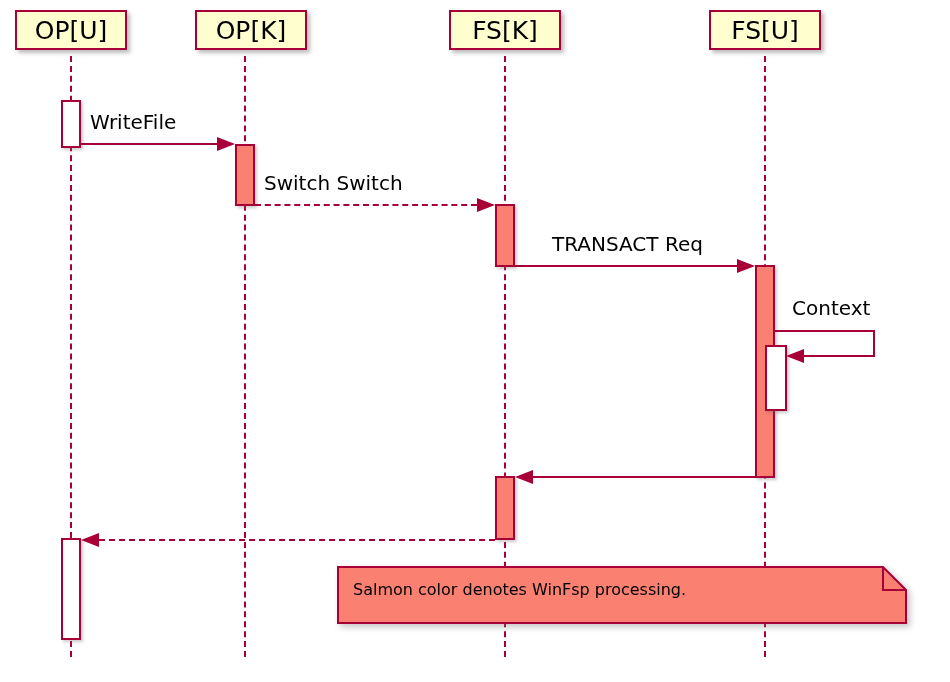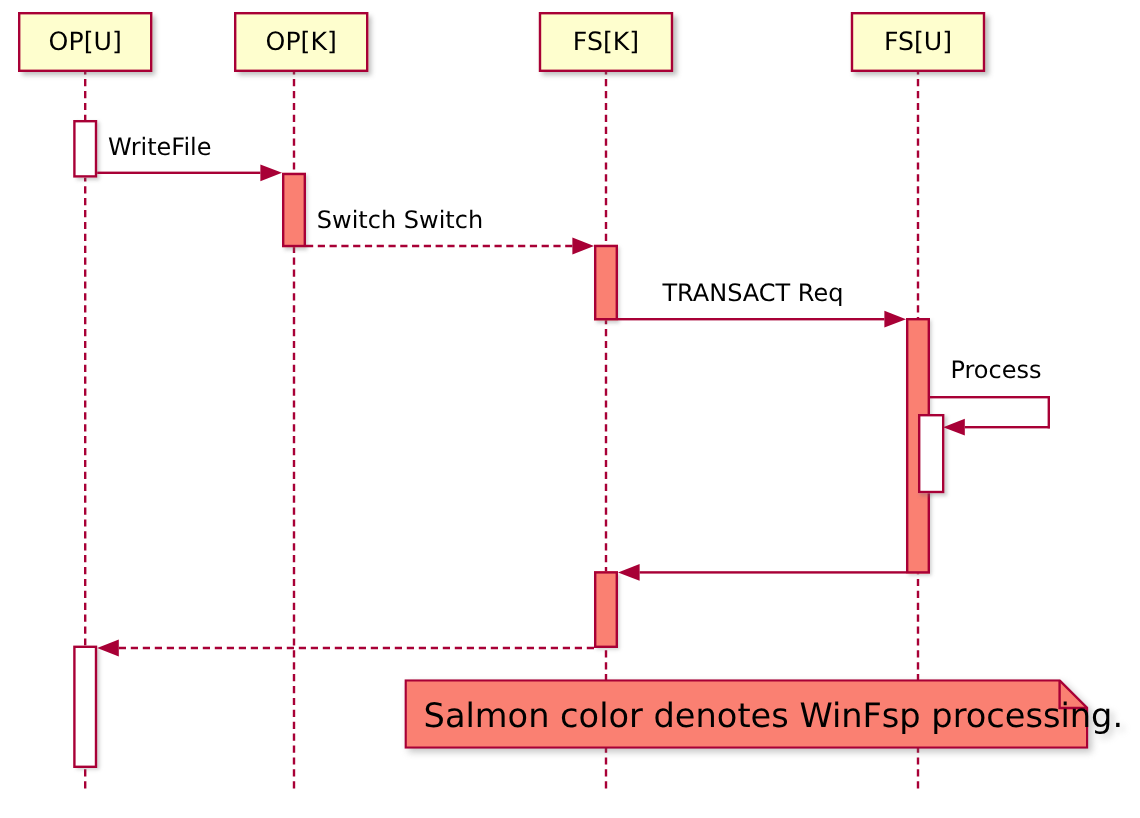--- a/index.html
+++ b/index.html
@@ -5,34 +5,34 @@
   :root{
     --crimson:#A80036;
     --salmon:#FA8072;
     --pfill:#FEFECE;
   }
   *{box-sizing:border-box;margin:0;padding:0;}
   body{font-family:"DejaVu Sans",sans-serif;background:#ffffff;}
   .diagram{position:relative;width:950px;height:682px;background:#fff;overflow:hidden;}
   .lifeline{position:absolute;top:56px;height:601px;width:0;border-left:2px dashed var(--crimson);}
   .participant{
-    position:absolute;top:10px;height:50px;background:var(--pfill);
+    position:absolute;top:10px;height:40px;background:var(--pfill);
     border:2px solid var(--crimson);display:flex;align-items:center;justify-content:center;
-    font-size:21px;color:#000;box-shadow:3px 3px 4px rgba(110,110,110,0.45);
+    font-size:25px;color:#000;box-shadow:3px 3px 4px rgba(110,110,110,0.45);
   }
   .activation{position:absolute;width:20px;background:#fff;border:2px solid var(--crimson);box-shadow:2px 2px 3px rgba(110,110,110,0.35);}
   .activation.salmon{background:var(--salmon);}
   .line{position:absolute;height:0;border-top:2px solid var(--crimson);}
   .line.dashed{border-top-style:dashed;}
   .vline{position:absolute;width:0;border-left:2px solid var(--crimson);}
   .arrow-r{position:absolute;width:0;height:0;border-top:7px solid transparent;border-bottom:7px solid transparent;border-left:18px solid var(--crimson);}
   .arrow-l{position:absolute;width:0;height:0;border-top:7px solid transparent;border-bottom:7px solid transparent;border-right:18px solid var(--crimson);}
   .msg-label{position:absolute;font-size:20px;color:#000;white-space:nowrap;}
   .note{position:absolute;filter:drop-shadow(3px 3px 3px rgba(110,110,110,0.4));}
-  .note-text{position:absolute;left:16px;top:14px;font-size:28px;color:#000;white-space:nowrap;}
+  .note-text{position:absolute;left:16px;top:14px;font-size:16px;color:#000;white-space:nowrap;}
 </style>
 </head>
 <body>
 
 <div class="diagram">
 
   <div class="lifeline" style="left:70px"></div>
   <div class="lifeline" style="left:244px"></div>
   <div class="lifeline" style="left:504px"></div>
   <div class="lifeline" style="left:764px"></div>
@@ -55,21 +55,21 @@
   <div class="arrow-r" style="left:217px;top:137px"></div>
 
   <div class="msg-label" style="left:264px;top:171px">Switch Switch</div>
   <div class="line dashed" style="left:255px;top:204px;width:222px"></div>
   <div class="arrow-r" style="left:477px;top:198px"></div>
 
   <div class="msg-label" style="left:552px;top:232px">TRANSACT Req</div>
   <div class="line" style="left:515px;top:265px;width:222px"></div>
   <div class="arrow-r" style="left:737px;top:259px"></div>
 
-  <div class="msg-label" style="left:792px;top:296px">Process</div>
+  <div class="msg-label" style="left:792px;top:296px">Context</div>
   <div class="line" style="left:775px;top:330px;width:100px"></div>
   <div class="vline" style="left:873px;top:330px;height:27px"></div>
   <div class="line" style="left:804px;top:355px;width:71px"></div>
   <div class="arrow-l" style="left:786px;top:349px"></div>
 
   <div class="line" style="left:533px;top:476px;width:222px"></div>
   <div class="arrow-l" style="left:515px;top:470px"></div>
 
   <div class="line dashed" style="left:99px;top:539px;width:396px"></div>
   <div class="arrow-l" style="left:81px;top:533px"></div>

